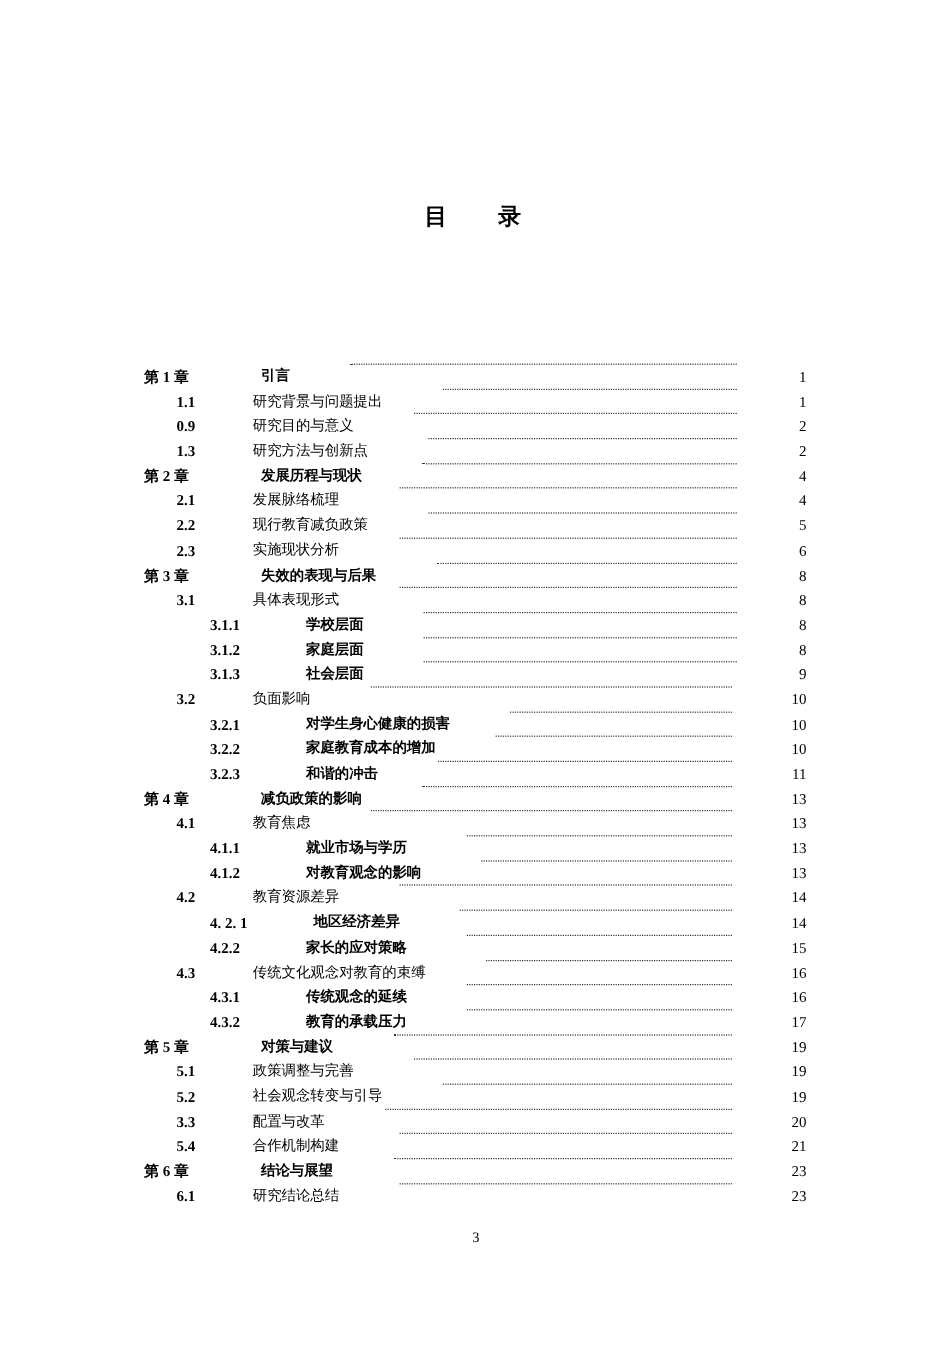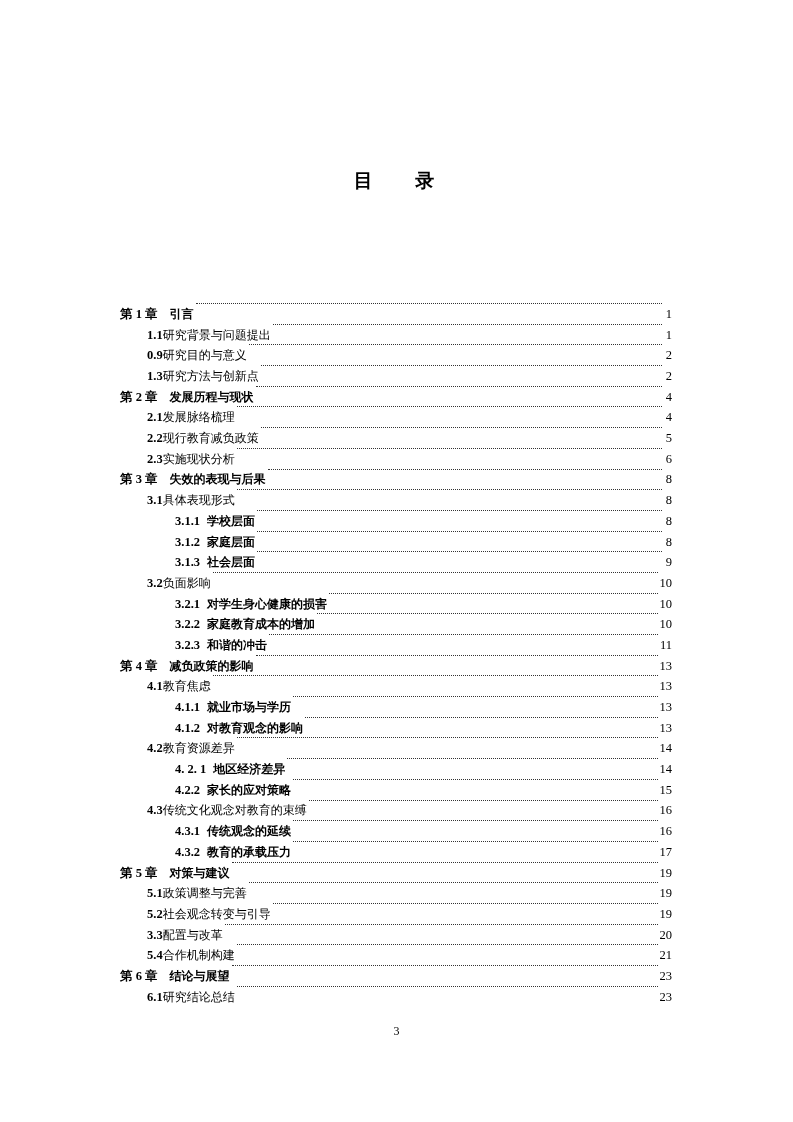--- a/index.html
+++ b/index.html
@@ -11,31 +11,31 @@
   .title {
     position: absolute; top: 168px; left: 0; width: 788px;
     text-align: center; font-size: 19px; font-weight: bold;
     font-family: "DejaVu Sans", sans-serif; letter-spacing: 18px;
     text-indent: 18px;
   }
   .toc {
     position: absolute; top: 304px; left: 120px; width: 552px;
   }
   .row {
-    display: flex; align-items: flex-end; height: 20.7px;
-    font-size: 12.5px; line-height: 20.7px; white-space: nowrap;
+    display: flex; align-items: center; height: 20.7px;
+    font-size: 12.5px; line-height: 20.7px; white-space: nowrap; gap: 48px;
   }
   .row.l1 { padding-left: 0; }
   .row.l2 { padding-left: 27px; }
   .row.l3 { padding-left: 55px; }
   .num { font-weight: bold; font-family: "Liberation Serif", serif; }
   .row.l1 .num { margin-right: 12px; }
   .row.l2 .num { margin-right: 0; }
   .row.l3 .num { margin-right: 7px; }
-  .label { font-family: Liberation Sans, sans-serif; font-size: 12px; }
+  .label { font-family: Liberation Mono, monospace; font-size: 12px; }
   .row.l1 .label, .row.l3 .label { font-weight: bold; }
   .dots {
     flex: 1; overflow: hidden; margin: 0 2px; align-self: baseline;
     border-bottom: 1.3px dotted #333; height: 1px; position: relative; top: -2px;
   }
   .page { font-size: 12.5px; min-width: 8px; text-align: right; }
   .footer {
     position: absolute; top: 1024px; left: 0; width: 793px;
     text-align: center; font-size: 12px;
   }

